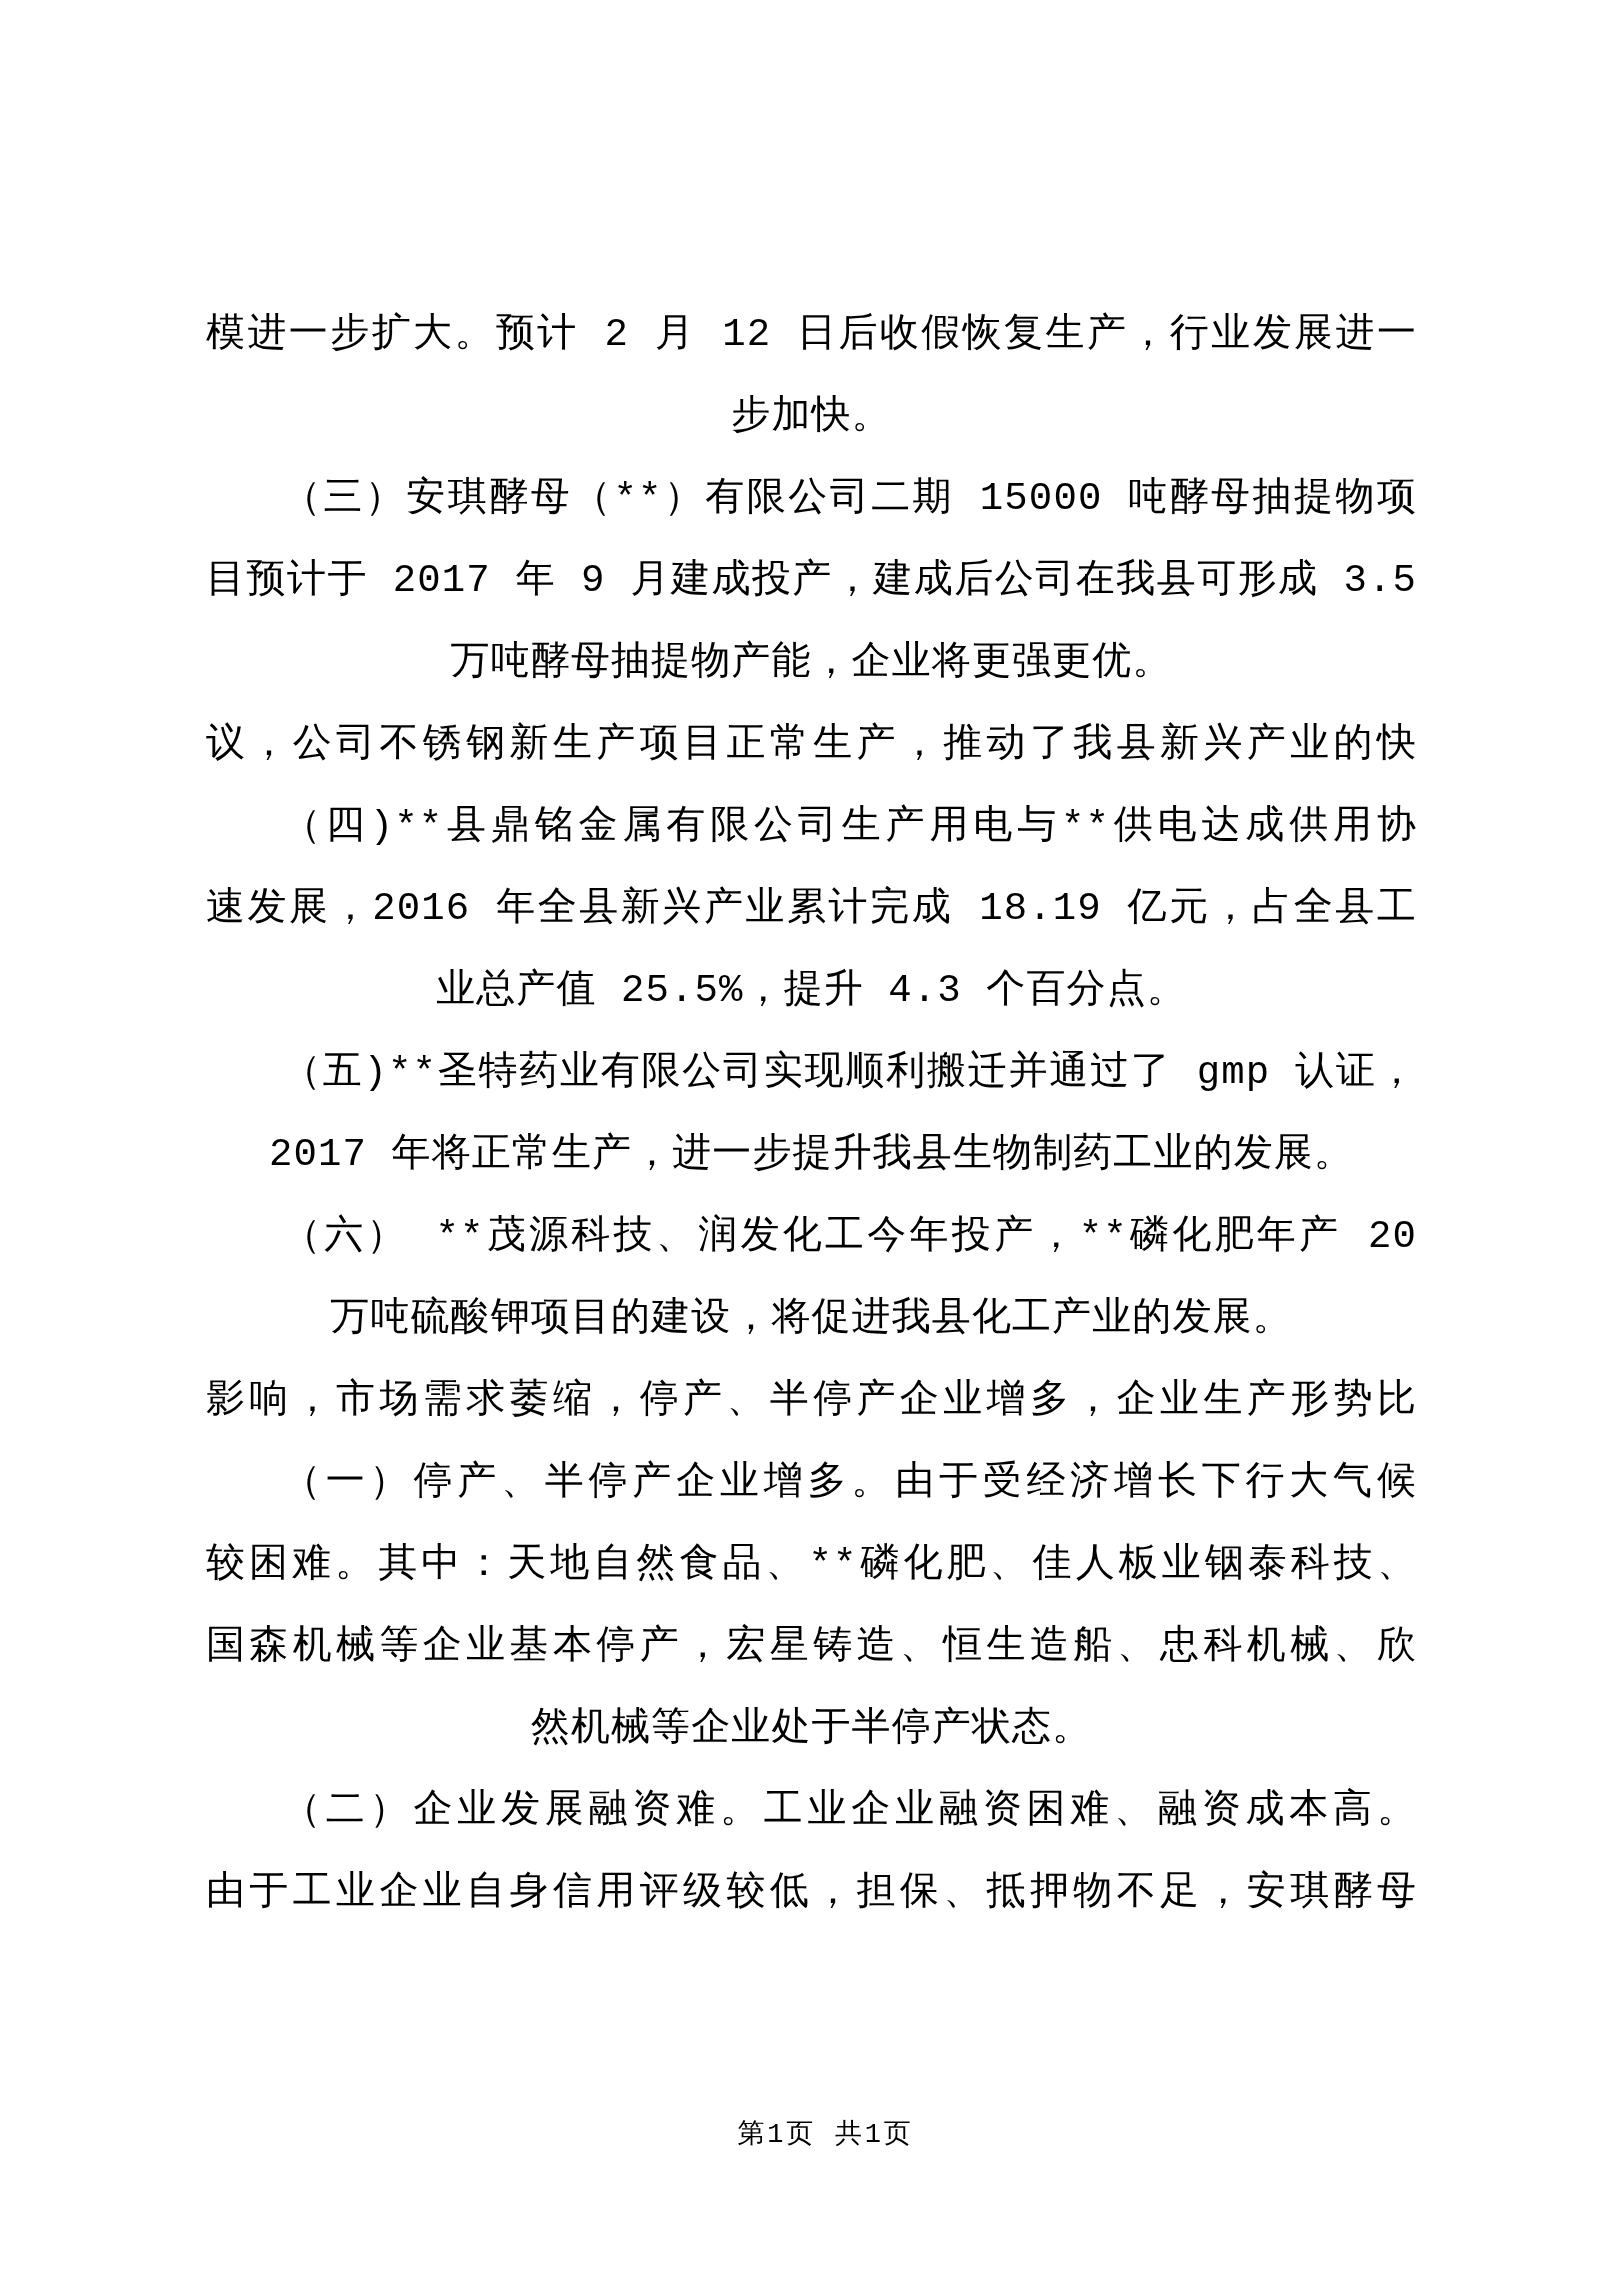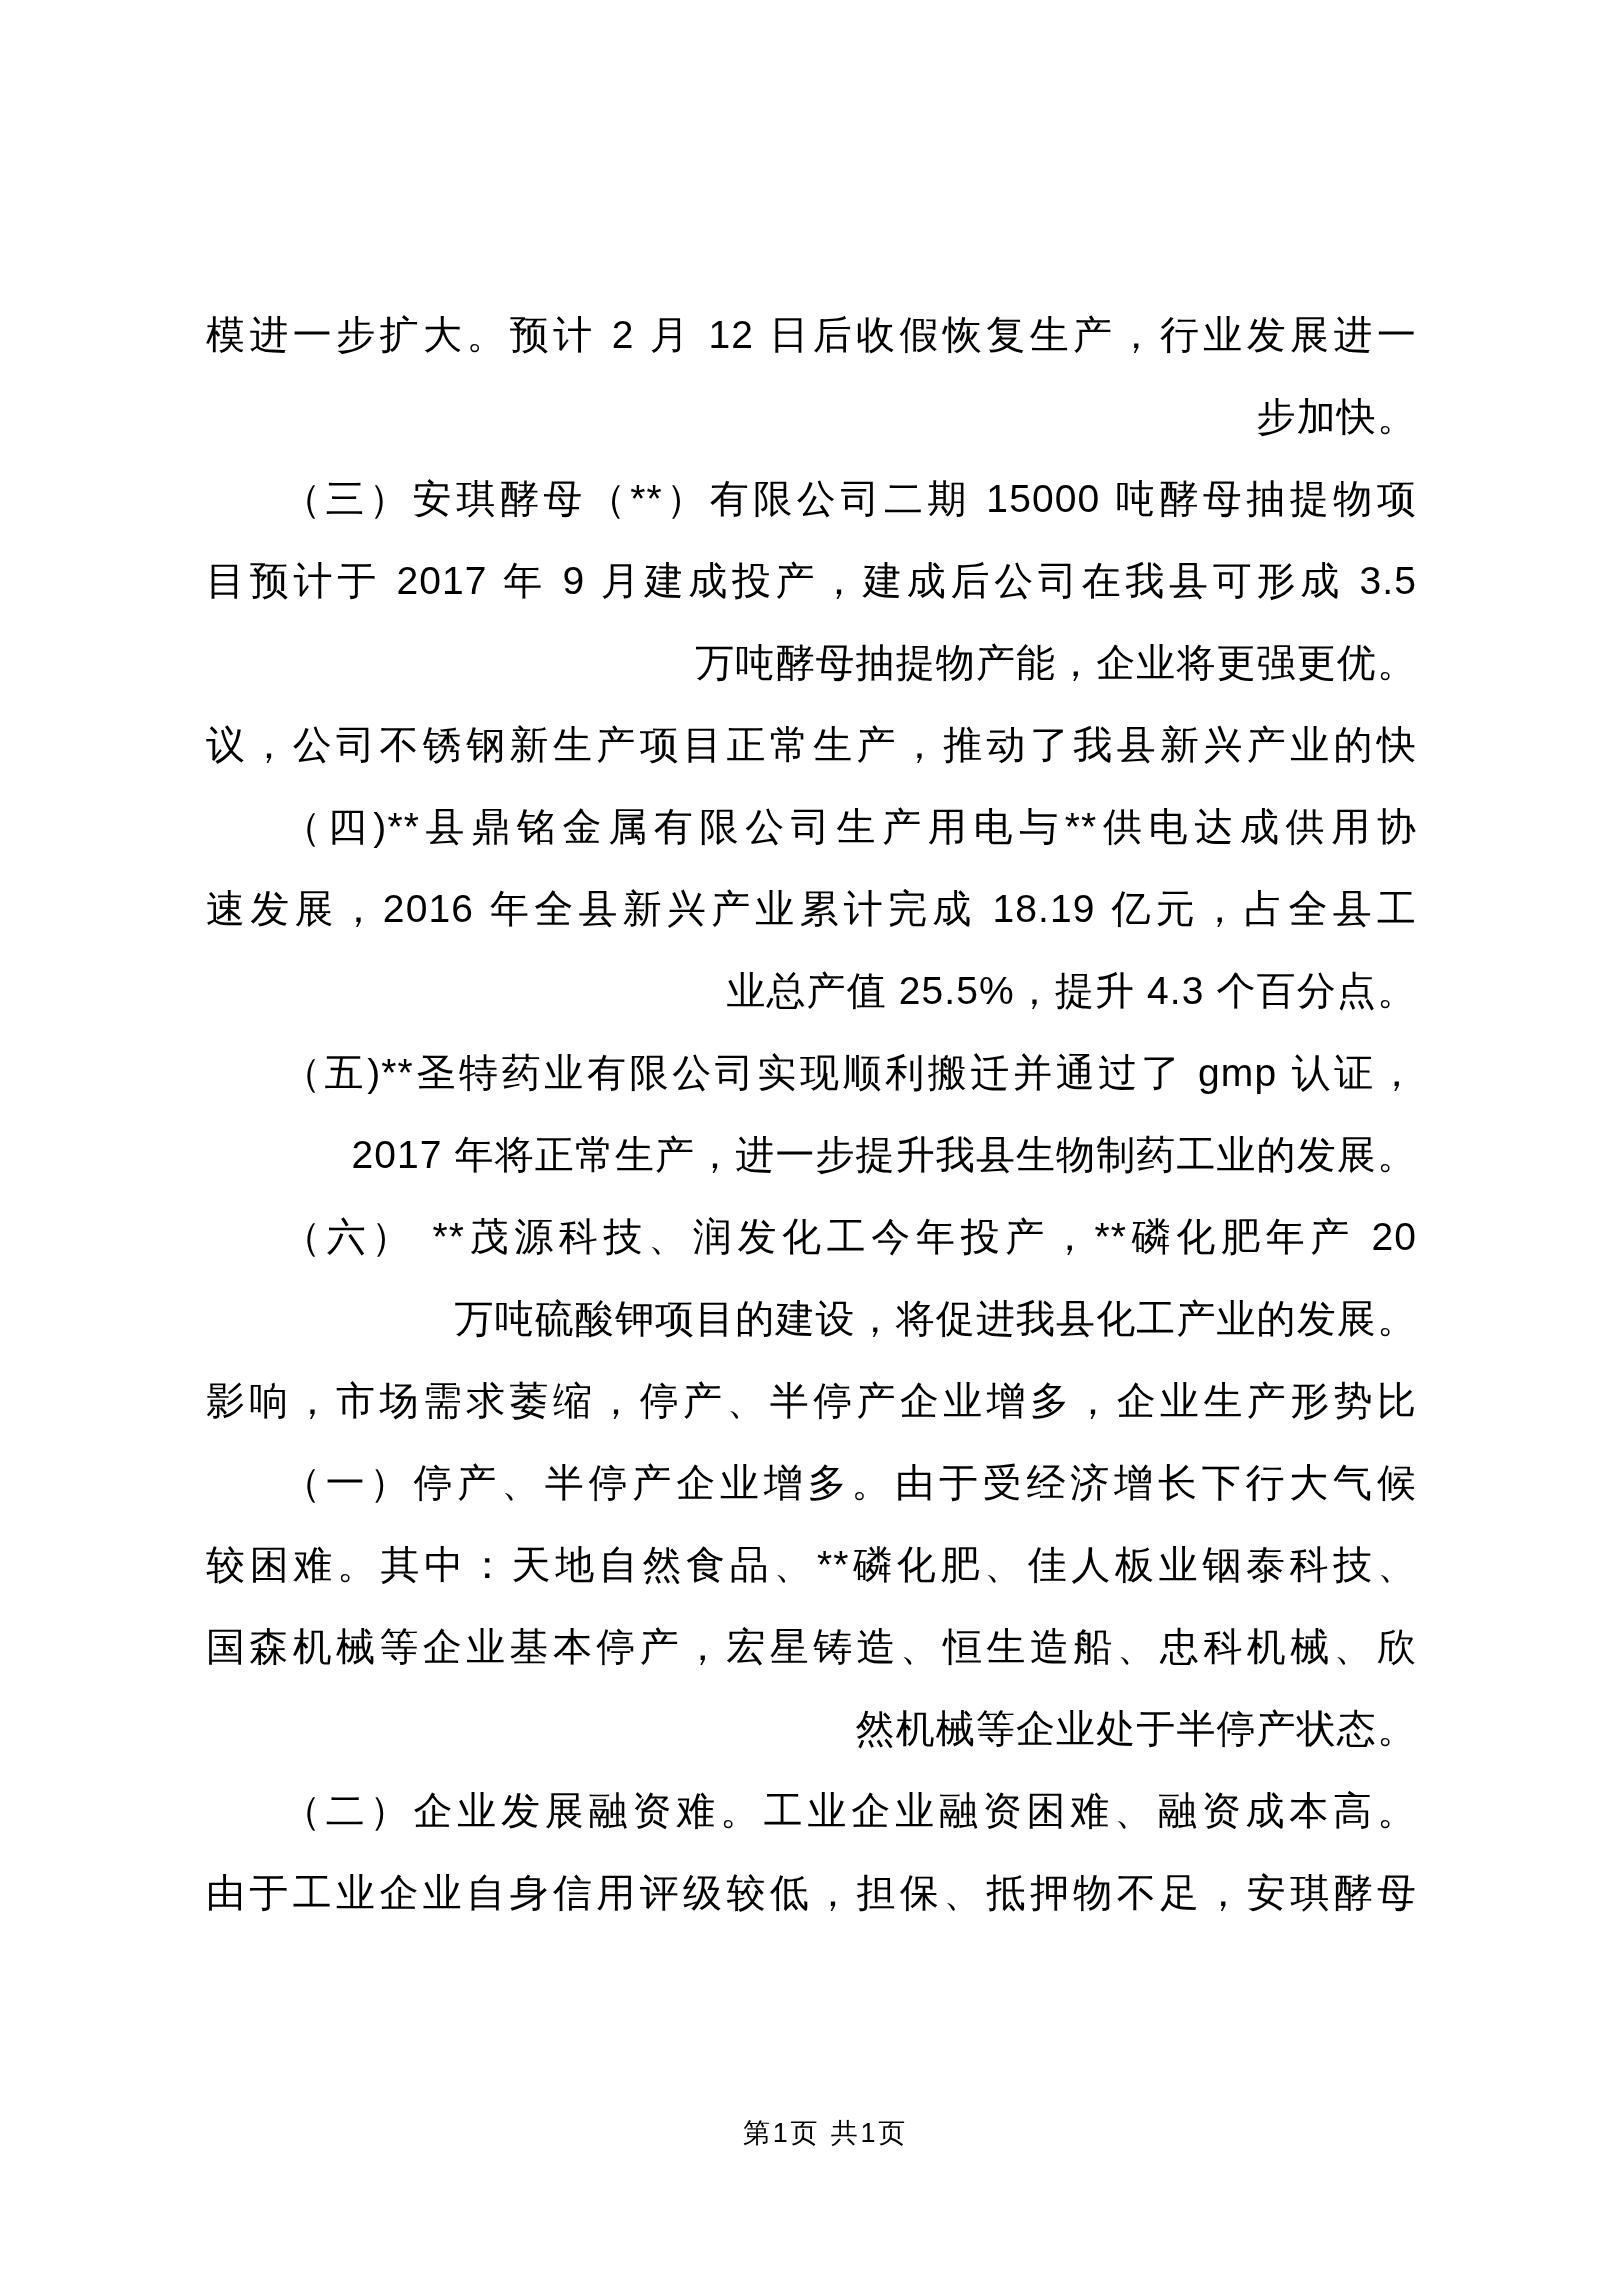--- a/index.html
+++ b/index.html
@@ -6,34 +6,34 @@
     margin: 0;
     padding: 0;
     background: #ffffff;
   }
   .page {
     position: relative;
     width: 1623px;
     height: 2295px;
     background: #ffffff;
     color: #000000;
-    font-family: Liberation Sans, sans-serif;
+    font-family: Liberation Mono, monospace;
     overflow: hidden;
   }
   .content {
     position: absolute;
     left: 206px;
     top: 294px;
     width: 1211px;
     font-size: 39px;
     line-height: 82px;
     letter-spacing: 1.1px;
   }
   .line {
-    text-align: right;
+    text-align: center;
     height: 82px;
     overflow: visible;
   }
   .line.justify {
     text-align: justify;
     text-align-last: justify;
   }
   .line.indent {
     padding-left: 76px;
   }

